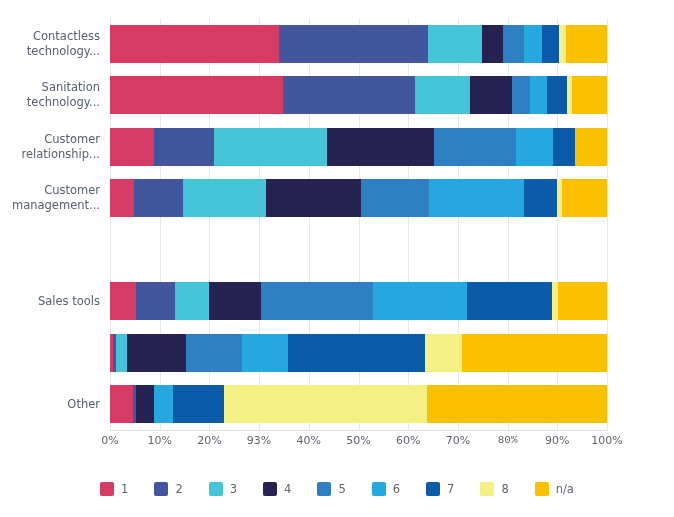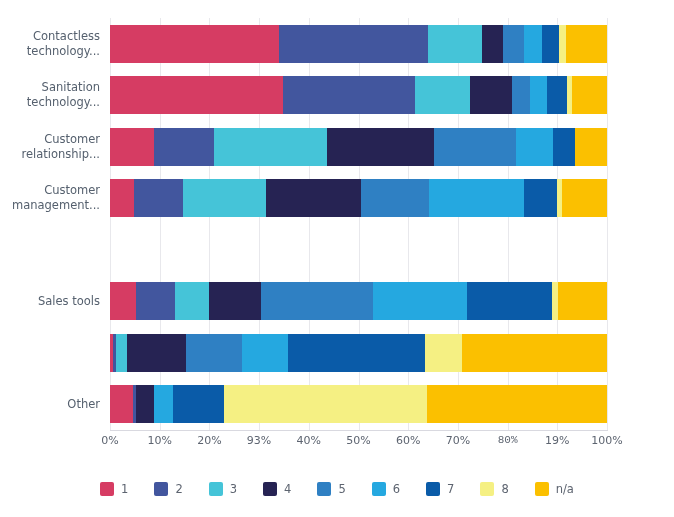--- a/index.html
+++ b/index.html
@@ -275,21 +275,21 @@
   <div class="xaxis">
       <div class="xtick" style="left: 0px;">0%</div>
       <div class="xtick" style="left: 49.7px;">10%</div>
       <div class="xtick" style="left: 99.4px;">20%</div>
       <div class="xtick" style="left: 149.1px;">93%</div>
       <div class="xtick" style="left: 198.8px;">40%</div>
       <div class="xtick" style="left: 248.5px;">50%</div>
       <div class="xtick" style="left: 298.2px;">60%</div>
       <div class="xtick" style="left: 347.9px;">70%</div>
       <div class="xtick" style="left: 397.6px; font-family: Liberation Mono, monospace;">80%</div>
-      <div class="xtick" style="left: 447.3px;">19%</div>
+      <div class="xtick" style="left: 447.3px;">90%</div>
       <div class="xtick" style="left: 497px; text-align: center;">100%</div>
     </div>
 
   <div class="legend">
       <div class="legend-item">
         <span class="legend-swatch" style="background: rgb(214, 60, 99);"></span>
         <span class="legend-label">1</span>
       </div>
       <div class="legend-item">
         <span class="legend-swatch" style="background: rgb(66, 86, 158);"></span>

